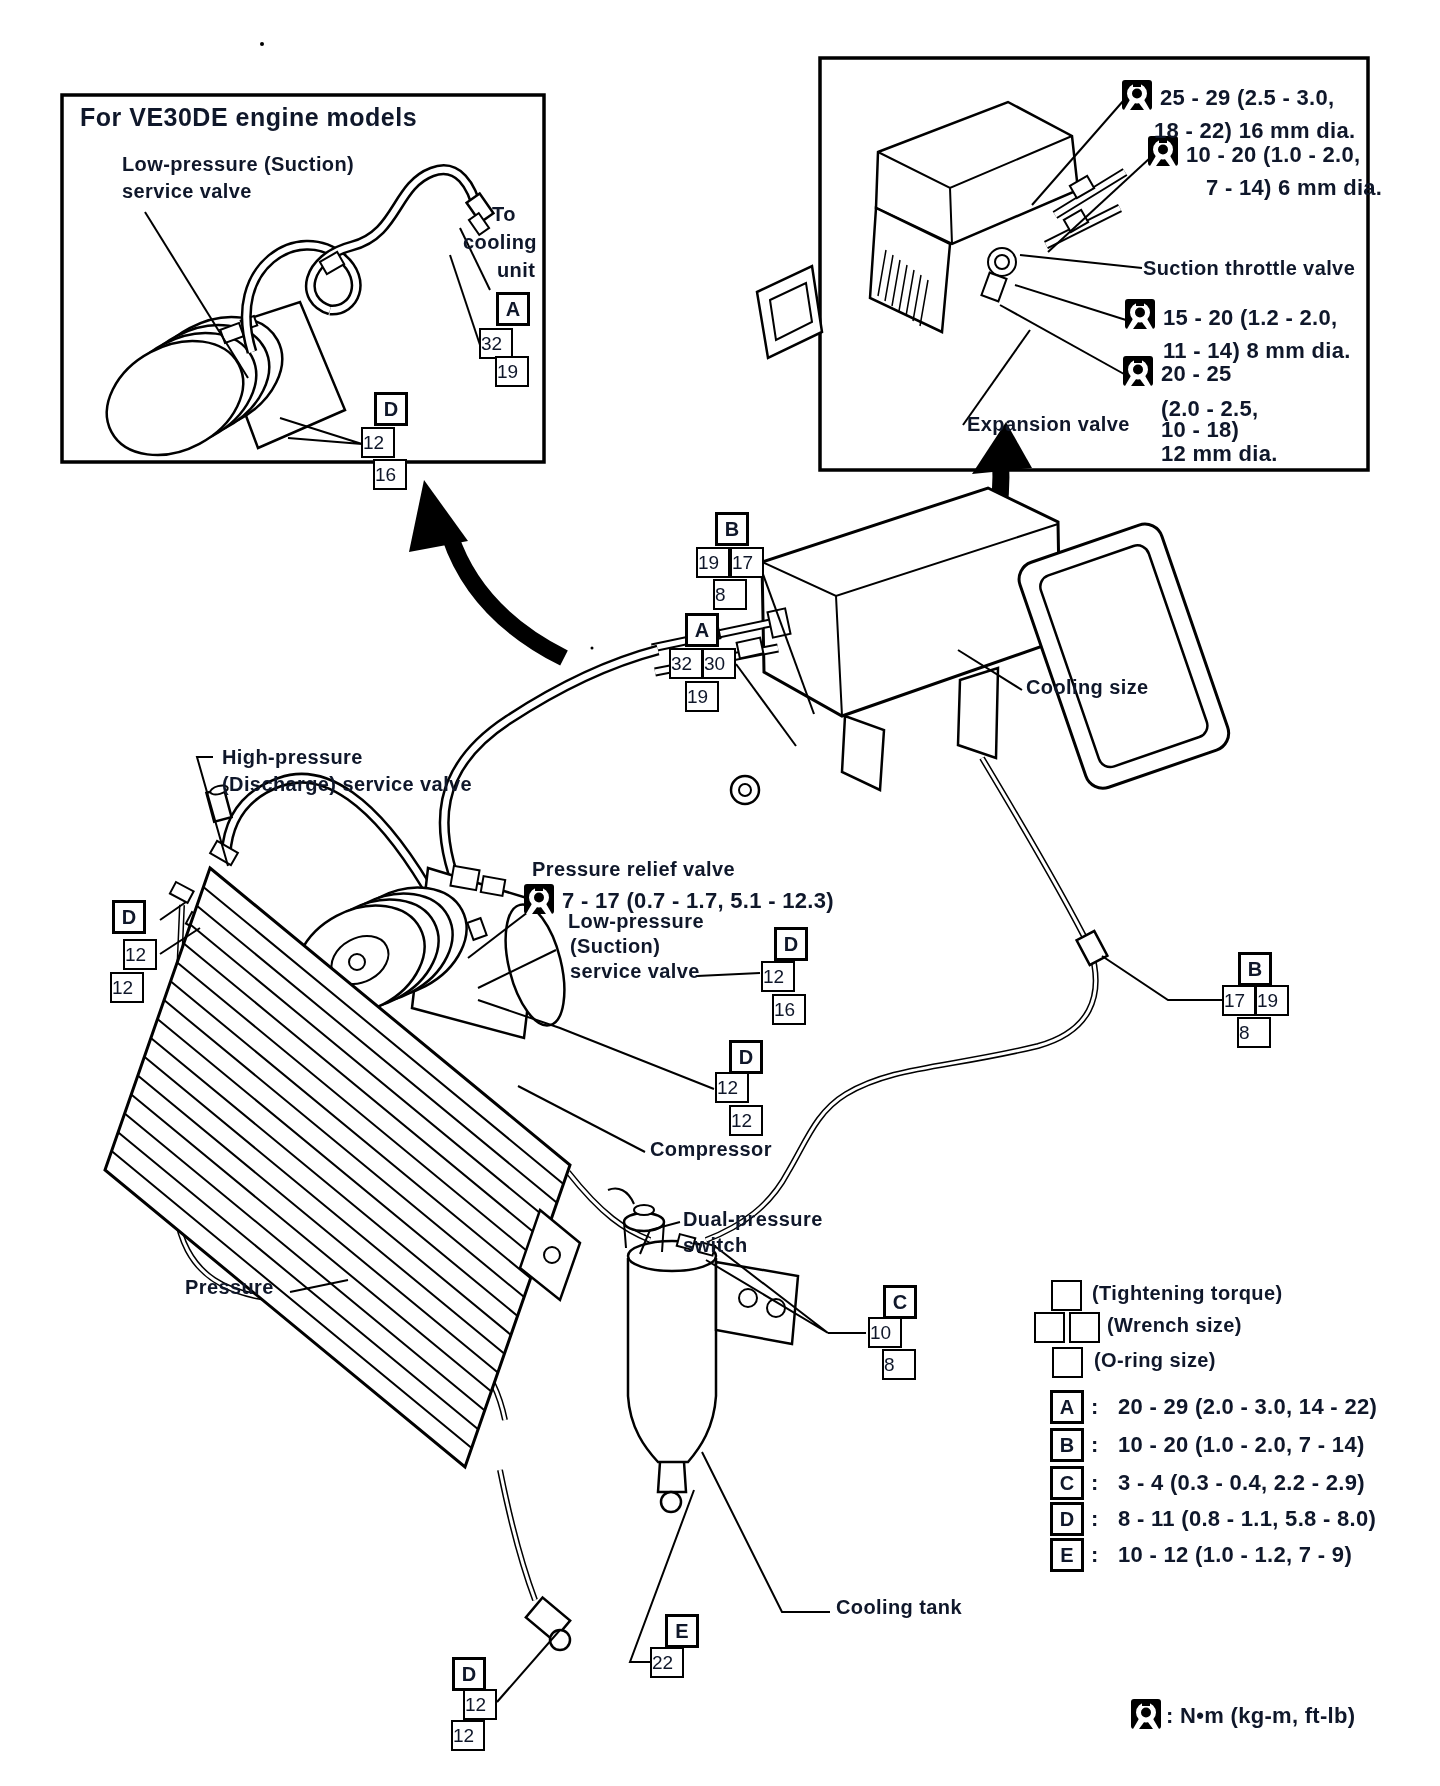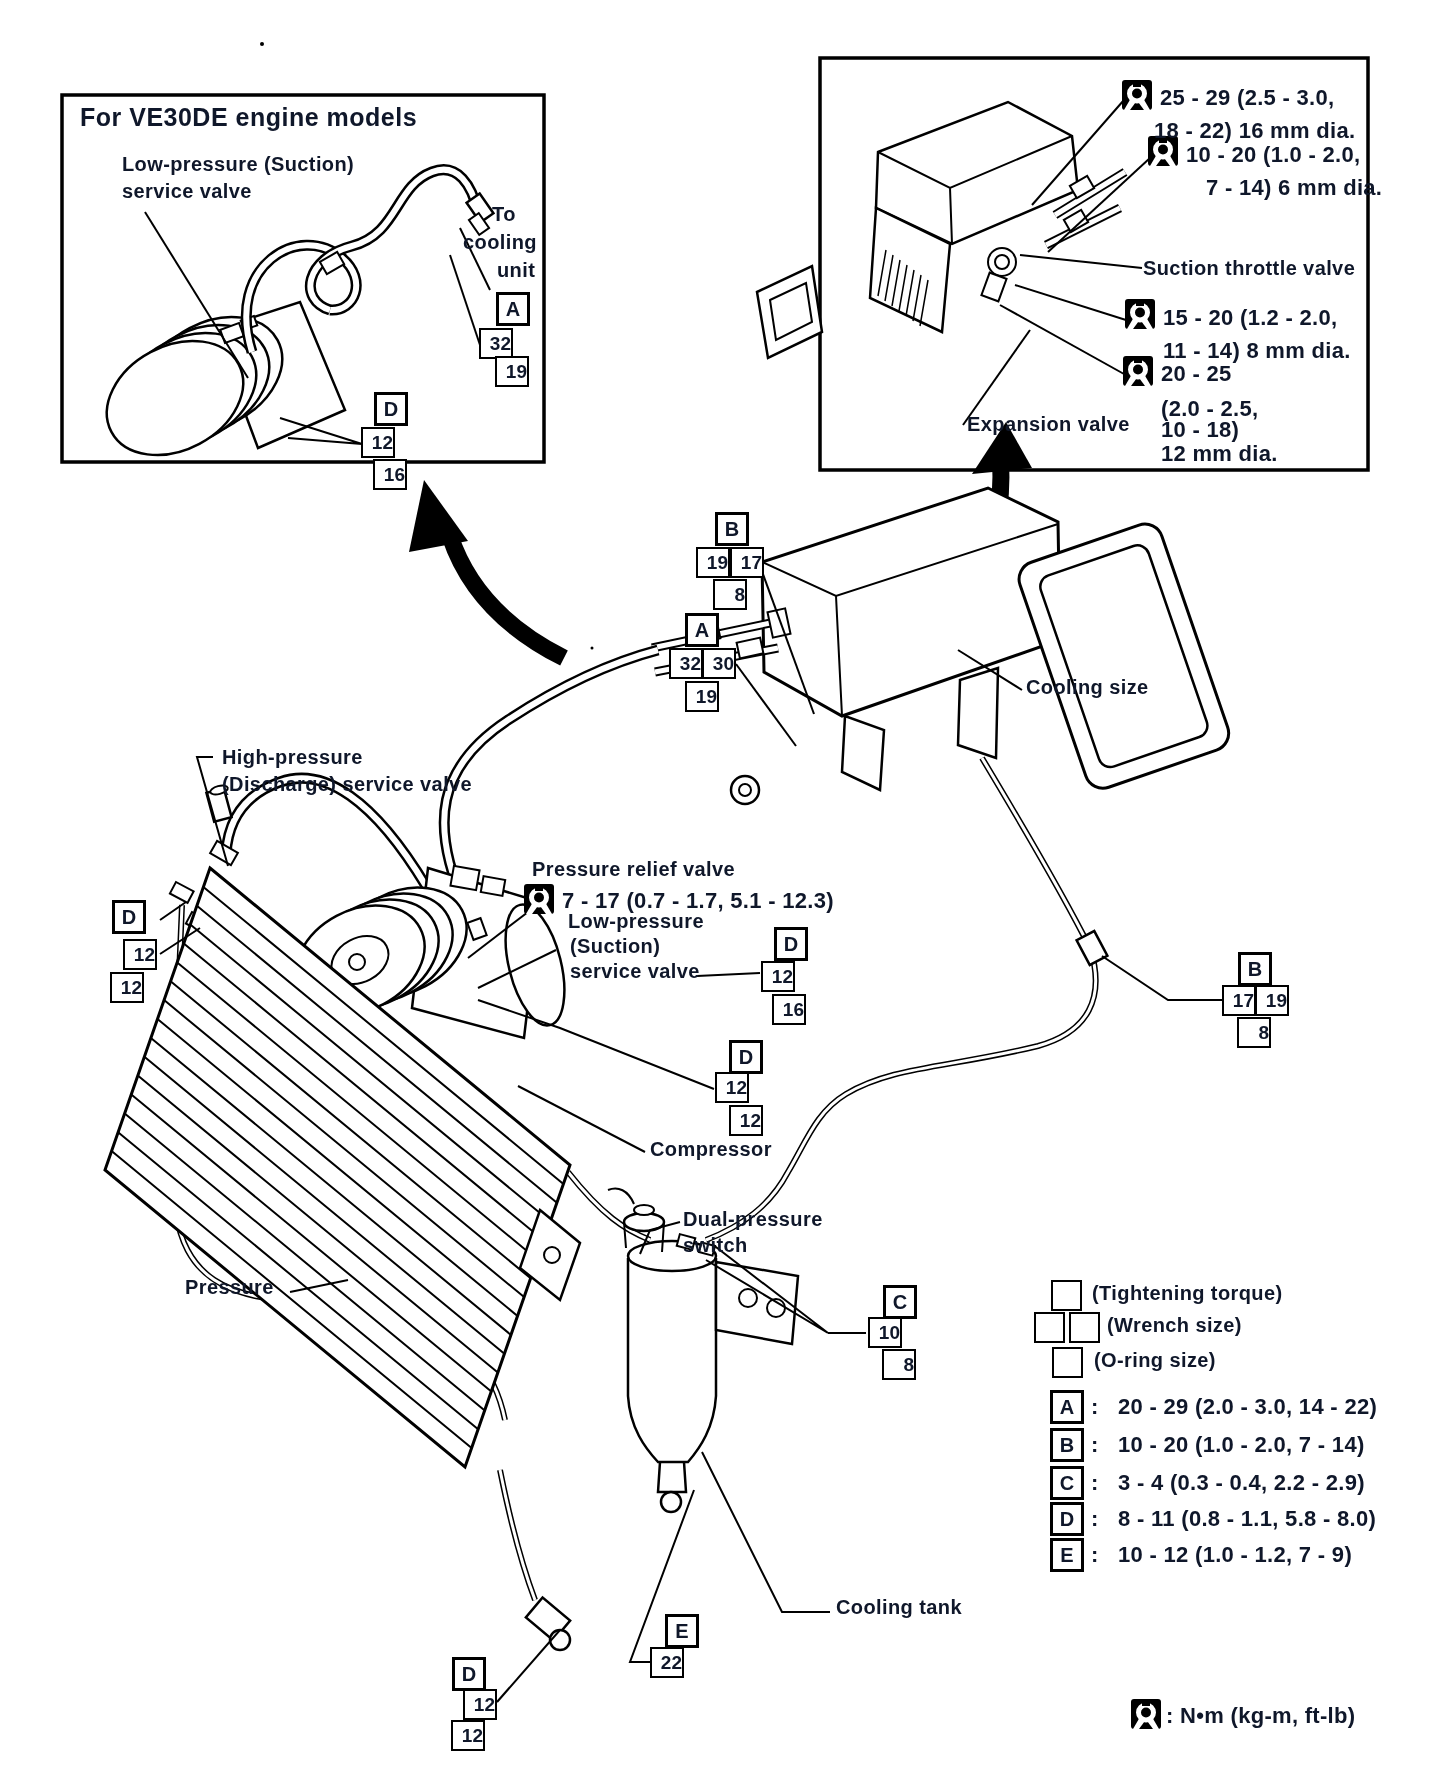--- a/index.html
+++ b/index.html
@@ -6,21 +6,21 @@
   .page{position:relative;width:1440px;height:1786px;background:#fff;overflow:hidden;
         font-family:"Liberation Sans",sans-serif;color:#0f172a;}
   .art{position:absolute;left:0;top:0;z-index:1;}
   .txt{position:absolute;z-index:2;white-space:nowrap;}
   .lbl{font-size:20px;font-weight:600;letter-spacing:.4px;}
   .spec{font-size:22px;font-weight:700;letter-spacing:.3px;}
   .title{font-size:25px;font-weight:800;letter-spacing:.5px;}
   .cletter{position:absolute;z-index:2;width:28px;height:28px;border:3px solid #000;
            font-size:20px;line-height:28px;font-weight:800;text-align:center;background:#fff;}
   .cnum{position:absolute;z-index:2;width:30px;height:27px;border:2px solid #000;
-        font-size:19px;line-height:27px;font-weight:700;text-align:right;background:#fff;}
+        font-size:19px;line-height:27px;font-weight:400;text-align:left;background:#fff;}
   .sq{position:absolute;z-index:2;width:27px;height:27px;border:2.5px solid #000;background:#fff;}
 </style>
 </head>
 <body>
 
 <div class="page">
 
 <svg class="art" width="1440" height="1786" viewBox="0 0 1440 1786">
   <defs>
     <symbol id="torq" viewBox="0 0 30 30">

